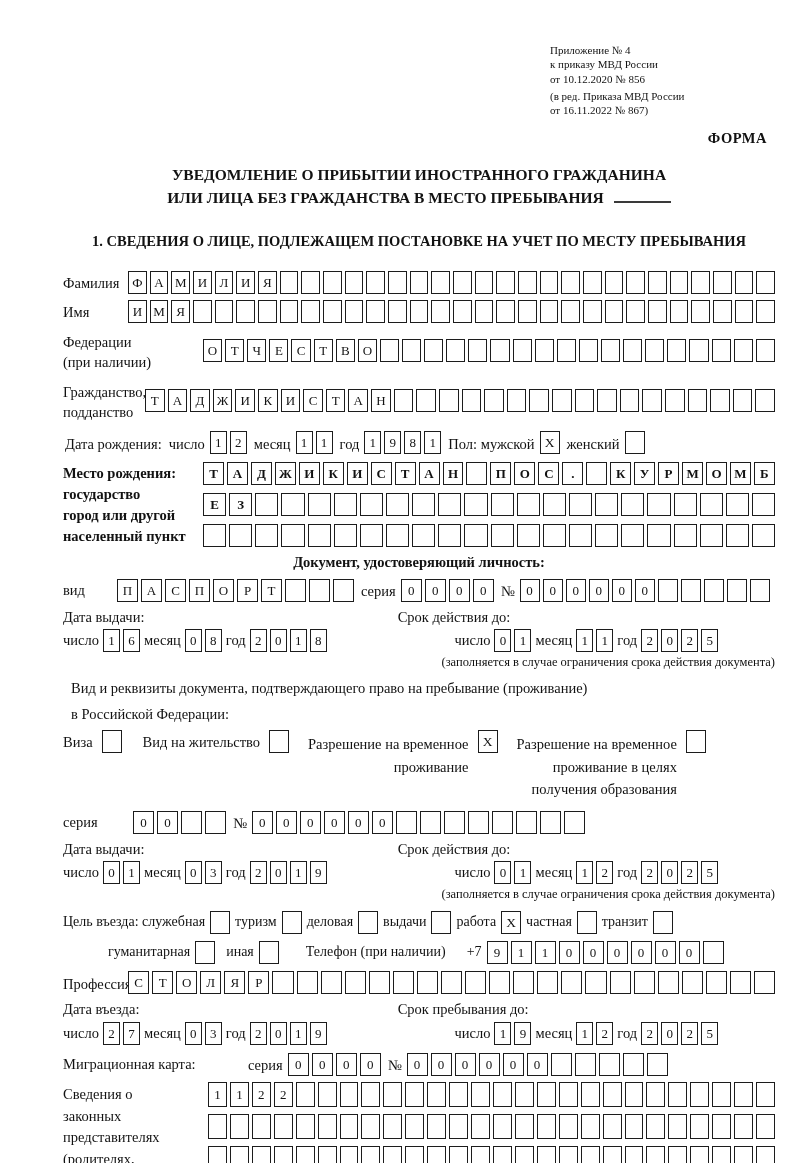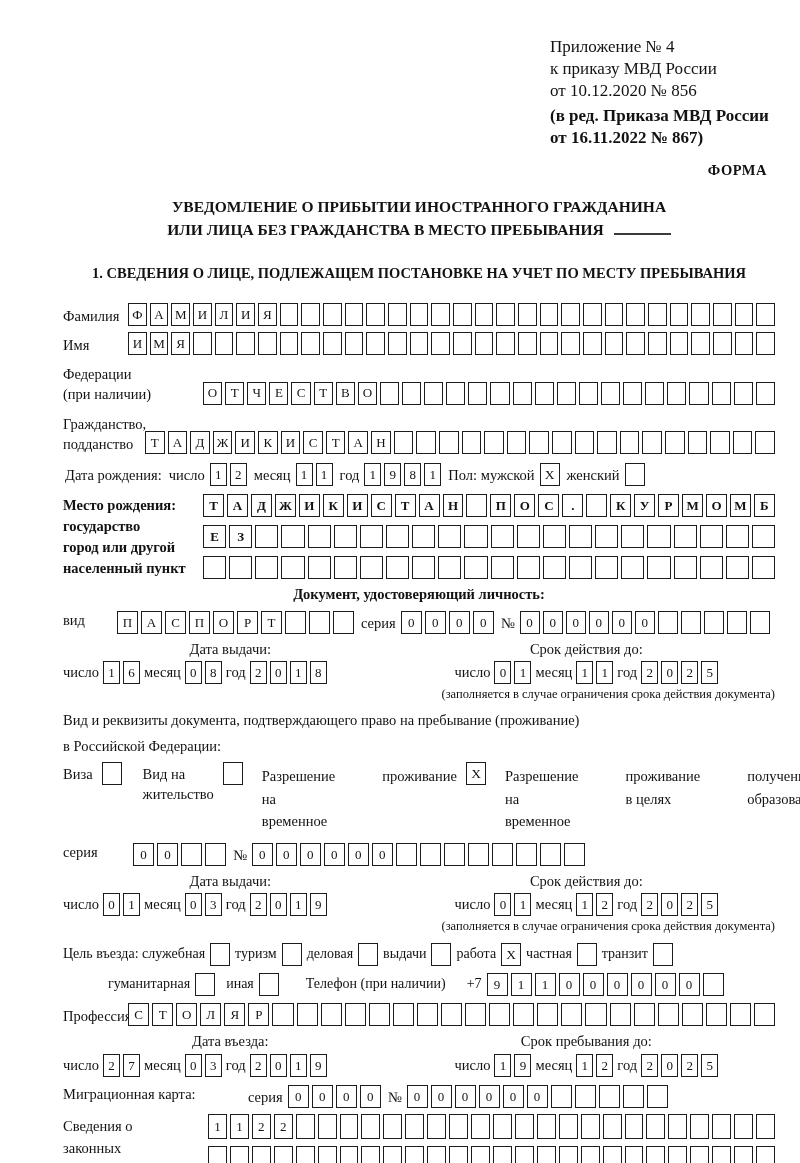--- a/index.html
+++ b/index.html
@@ -3,29 +3,29 @@
 <meta charset="utf-8">
 <style>
   html,body{margin:0;padding:0;background:#888;}
   .page{
     width:800px;height:1163px;margin:0 auto;background:#ffffff;
     box-sizing:border-box;padding:36px 25px 0 63px;
     font-family:"Liberation Serif","DejaVu Serif",serif;
     color:#121212;font-size:14.5px;line-height:1.35;overflow:hidden;position:relative;
   }
   
-  .hdr{width:225px;margin-left:auto;font-size:17px;line-height:1.3;}
-  .hdr .amend{margin-top:3px;font-weight:bold;}
+  .hdr{width:225px;margin-left:auto;font-size:11px;line-height:1.3;margin-top:7px;}
+  .hdr .amend{margin-top:3px;}
   .forma{text-align:right;font-weight:bold;margin-top:12px;padding-right:8px;letter-spacing:.5px;}
   .title{text-align:center;font-weight:bold;font-size:15.5px;line-height:1.5;margin-top:14px;}
   .uline{display:inline-block;width:57px;border-bottom:2px solid #3a3a3a;margin-left:10px;height:1px;vertical-align:baseline;}
   .sec-heading{text-align:center;font-weight:bold;font-size:14.5px;margin-top:22px;margin-bottom:20px;}
   
-  .frow{display:flex;align-items:flex-end;margin-bottom:6px;}
-  .frow.vcenter{align-items:flex-start;}
+  .frow{display:flex;align-items:center;margin-bottom:6px;}
+  .frow.vcenter{align-items:center;}
   .lbl{flex:none;padding-top:3px;}
   .w65{width:65px;}  .w82{width:82px;} .w140{width:140px;} .w49{width:49px;} .w150{width:150px;} .w145{width:145px;}
   .lbl2{display:flex;flex-direction:column;flex:none;line-height:1.4;padding-top:3px;}
   .cells{display:flex;gap:3px;}
   .cells--fill{flex:1;}
   .cells--fill .cell{flex:1;}
   .cell{
     flex:none;height:21px;border:1.5px solid #1c1c1c;box-sizing:content-box;
     display:flex;align-items:center;justify-content:center;
     font-size:13px;background:#fff;
@@ -42,28 +42,28 @@
   
   .bp-labels{line-height:1.45;padding-top:2px;}
   .bp-rows{flex:1;display:flex;flex-direction:column;gap:8px;}
   
   .center-bold{text-align:center;font-weight:bold;margin:2px 0 6px 0;}
   
   .dates{display:flex;margin-top:2px;}
   .dcol{display:flex;flex-direction:column;}
   .dcol.left{flex:0 0 47%;}
   .dcol.right{flex:1;}
-  .dhead{text-align:center;margin-bottom:2px;}
+  .dhead{text-align:left;margin-bottom:2px;}
   .dfields{display:flex;align-items:center;gap:4px;}
   .note{font-size:12.5px;text-align:right;margin:2px 0 8px 0;}
-  .pline{margin:2px 0 6px 0;}
+  .pline{margin:2px 0 6px 8px;}
   
   .options{gap:9px;align-items:flex-start;margin-top:4px;margin-bottom:10px;}
   .optlabel{padding-top:3px;}
-  .opt-multi{display:inline-flex;flex-direction:row;text-align:left;line-height:1.55;padding-top:3px;gap:47px;}
+  .opt-multi{display:inline-flex;flex-direction:column;text-align:right;line-height:1.55;padding-top:3px;}
   .purpose-row{display:flex;align-items:center;gap:5px;margin-bottom:7px;white-space:nowrap;font-size:14px;}
   .indent45{margin-left:45px;}
   
   .rep-rows{flex:1;display:flex;flex-direction:column;gap:7px;}
   .rep-rows .cell{height:23px;}
   .lh14{line-height:1.5;}
 </style>
 </head>
 <body>
 

